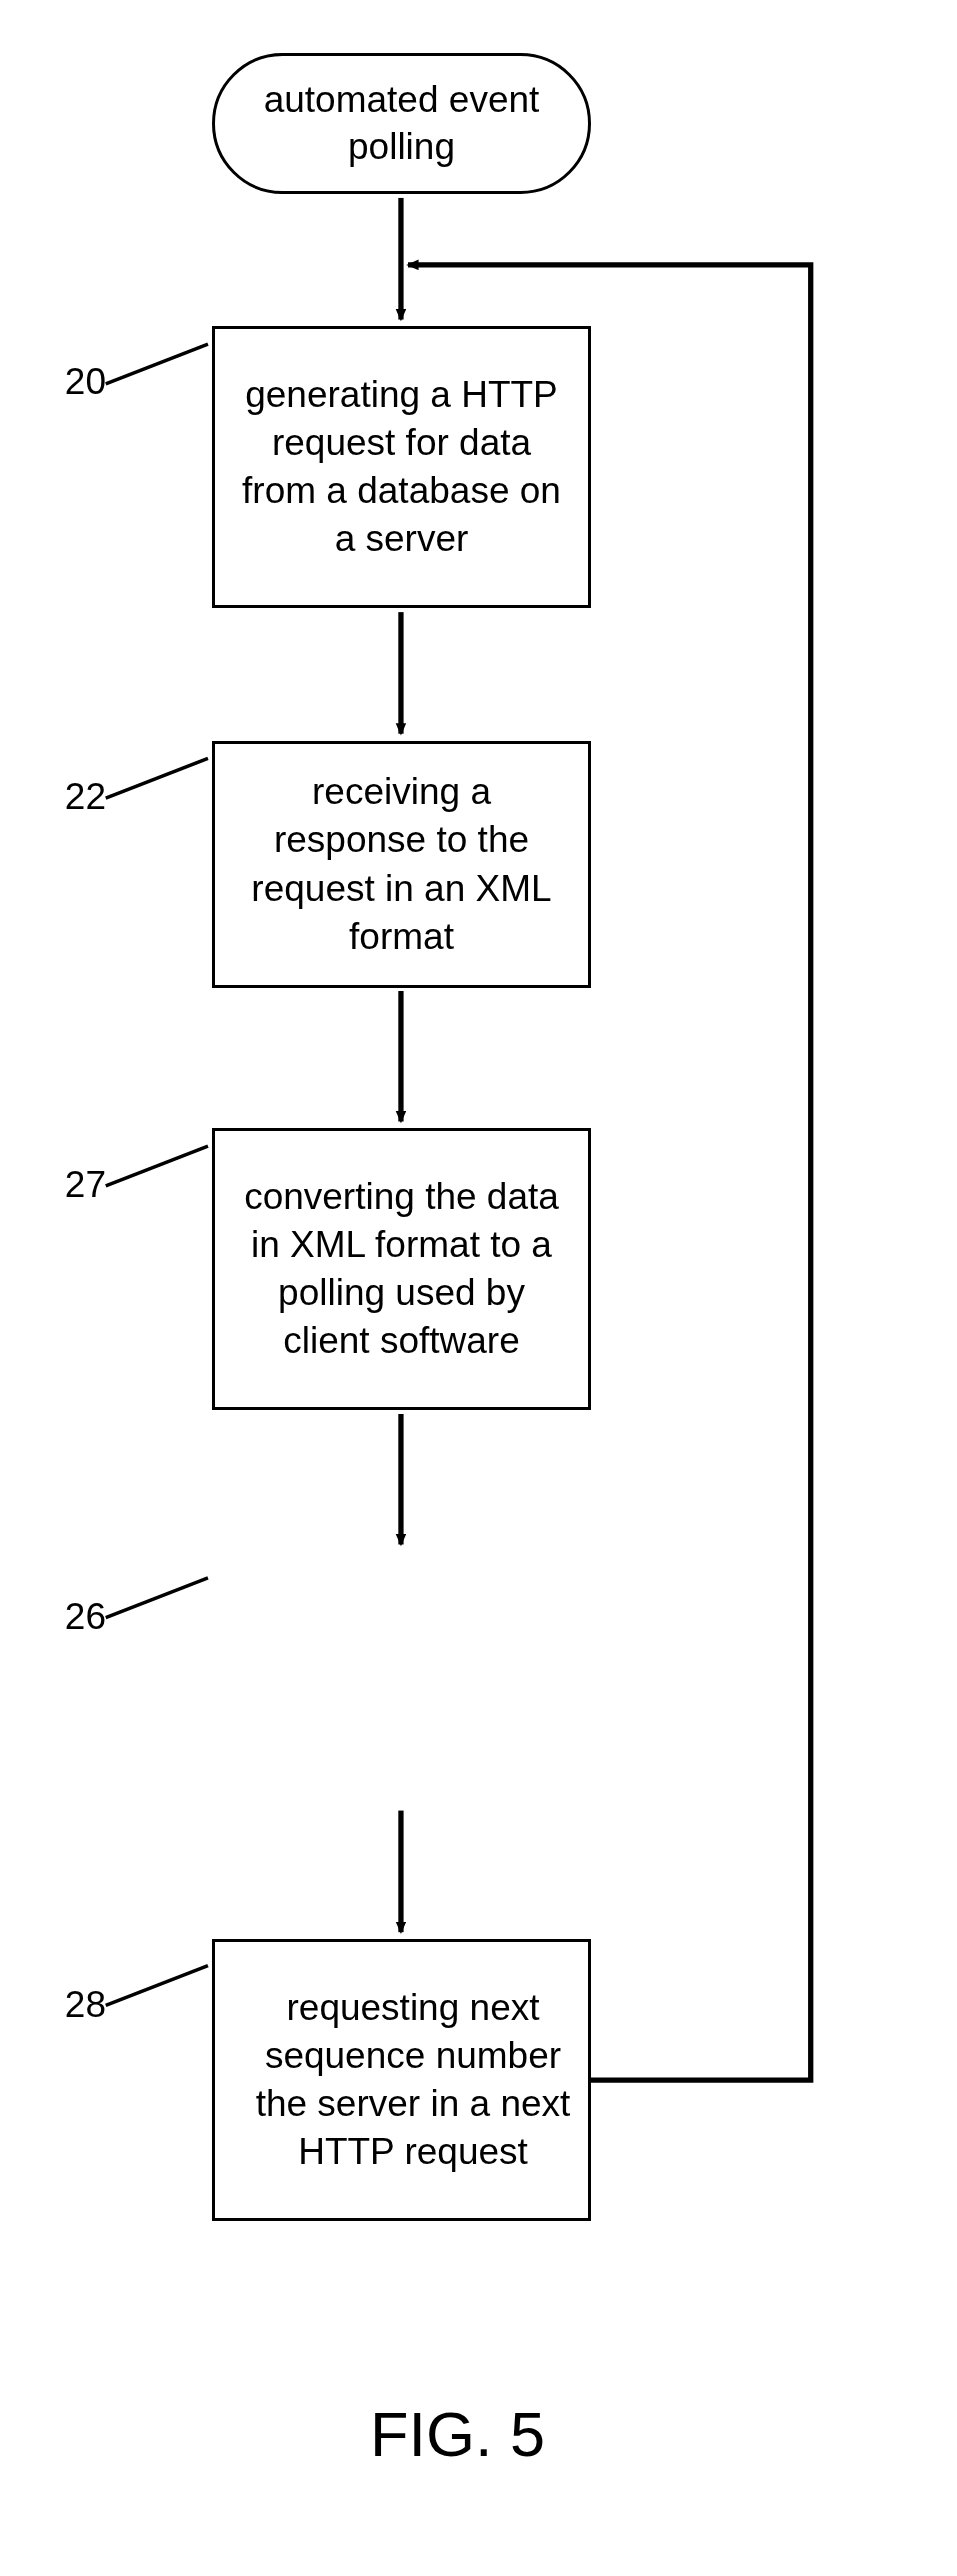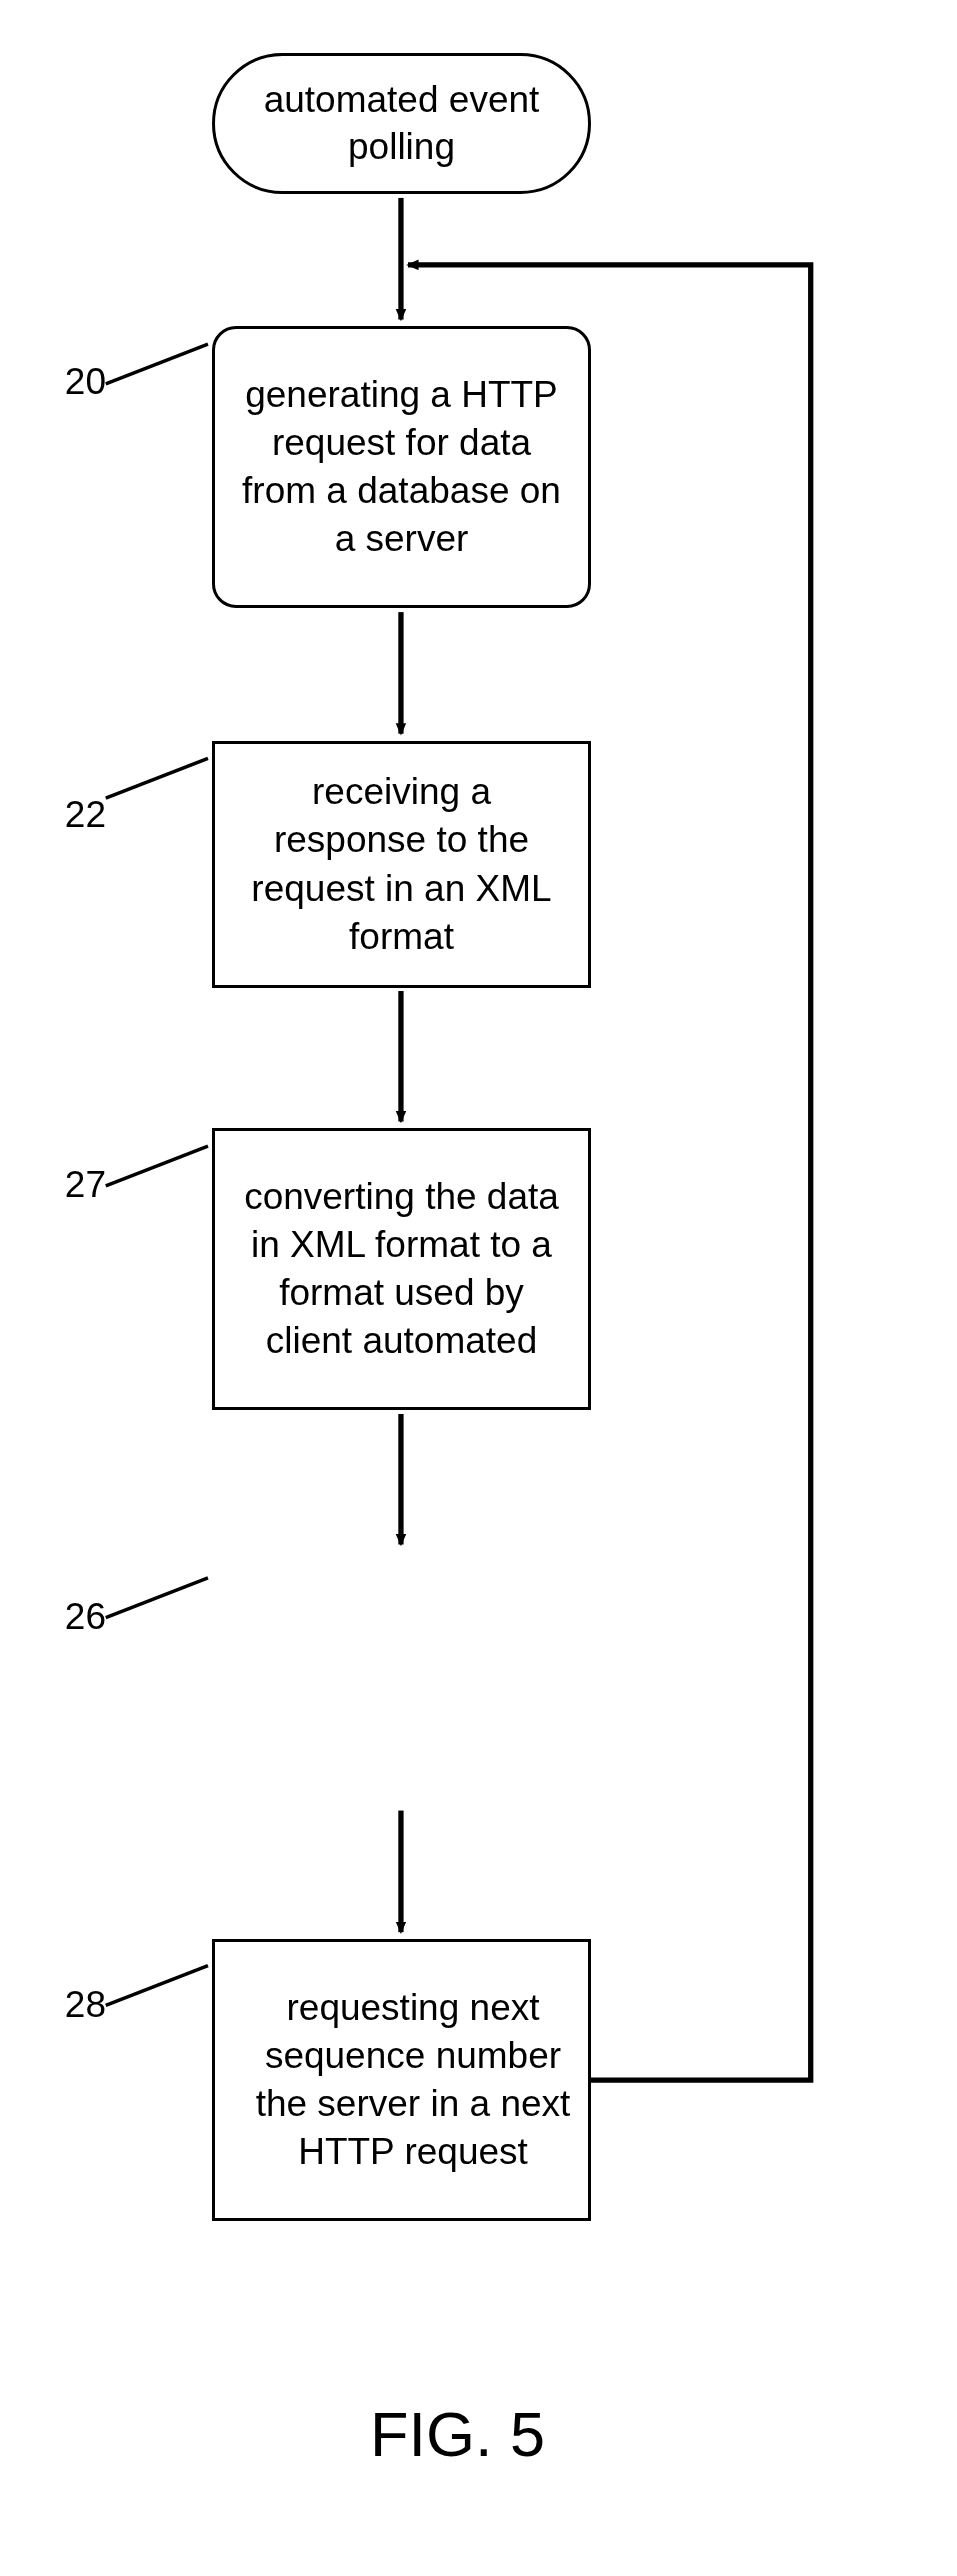--- a/index.html
+++ b/index.html
@@ -59,32 +59,32 @@
 </head>
 <body>
 
 <div class="canvas">
 
   <div class="terminator" style="left:212px; top:53px; width:379px; height:141px;">
     <span>automated event polling</span>
   </div>
 
   <div class="label" style="left:53px; top:361px; width:53px;">20</div>
-  <div class="process" style="left:212px; top:326px; width:379px; height:282px;border-radius:24px;">
+  <div class="process" style="left:212px; top:326px; width:379px; height:282px;">
     <span>generating a HTTP request for data from a database on a server</span>
   </div>
 
-  <div class="label" style="left:53px; top:794px; width:53px;">22</div>
+  <div class="label" style="left:53px; top:776px; width:53px;">22</div>
   <div class="process" style="left:212px; top:741px; width:379px; height:247px;">
     <span>receiving a response to the request in an XML format</span>
   </div>
 
   <div class="label" style="left:53px; top:1164px; width:53px;">27</div>
   <div class="process" style="left:212px; top:1128px; width:379px; height:282px;">
-    <span>converting the data in XML format to a format used by client automated</span>
+    <span>converting the data in XML format to a polling used by client software</span>
   </div>
 
   <div class="label" style="left:53px; top:1596px; width:53px;">26</div>
 
   <div class="label" style="left:53px; top:1984px; width:53px;">28</div>
   <div class="process" style="left:212px; top:1939px; width:379px; height:282px;padding-left:39px;">
     <span>requesting next sequence number the server in a next HTTP request</span>
   </div>
 
   <div class="figcap" style="left:370px; top:2398px;">FIG. 5</div>

